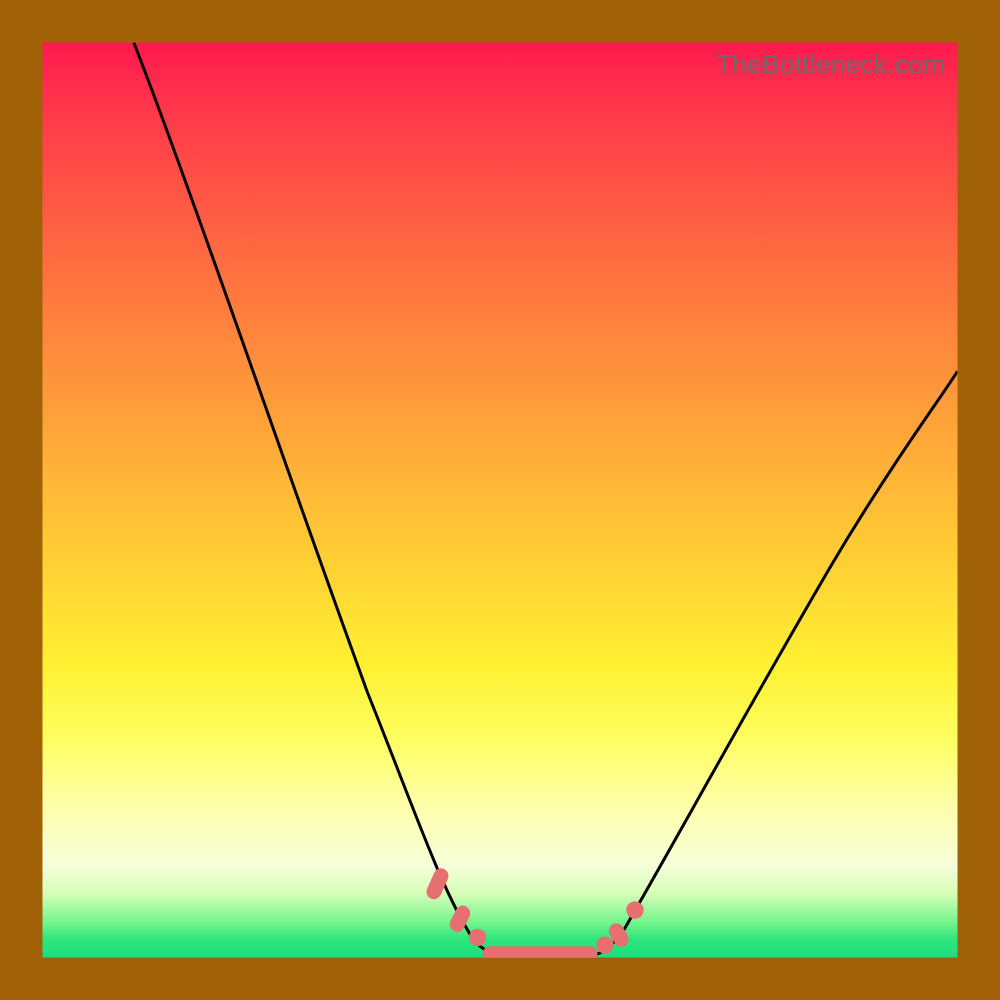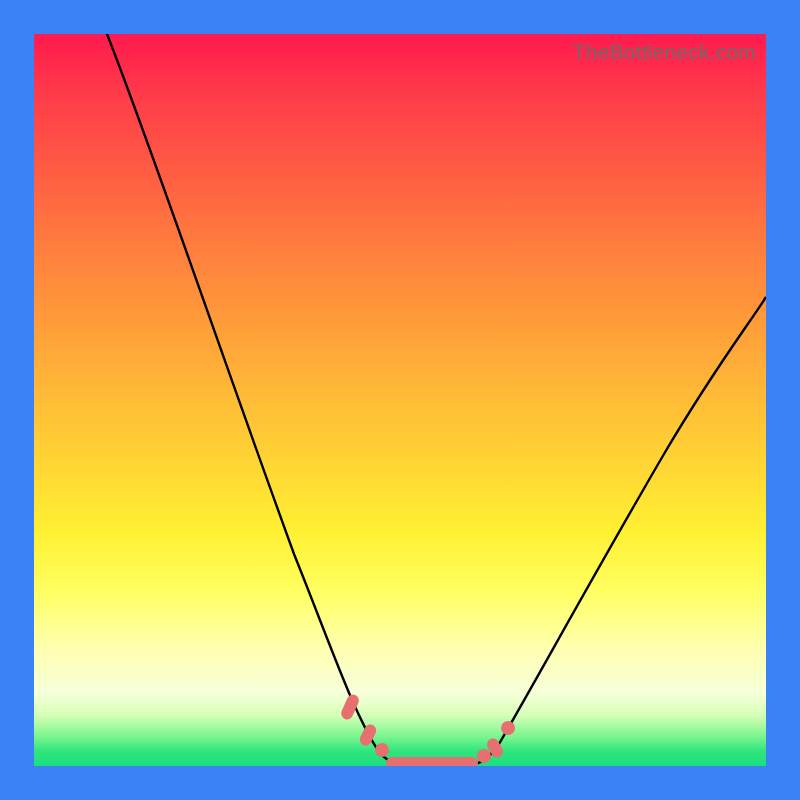--- a/index.html
+++ b/index.html
@@ -8,21 +8,21 @@
     width: 800px;
     height: 800px;
     background: #000;
     overflow: hidden;
     font-family: Arial, Helvetica, sans-serif;
   }
   .frame {
     position: relative;
     width: 800px;
     height: 800px;
-    background: #3b82f6;
+    background: #a16207;
   }
   .plot-area {
     position: absolute;
     left: 34px;
     top: 34px;
     width: 732px;
     height: 732px;
     
     background: linear-gradient(
       to bottom,

